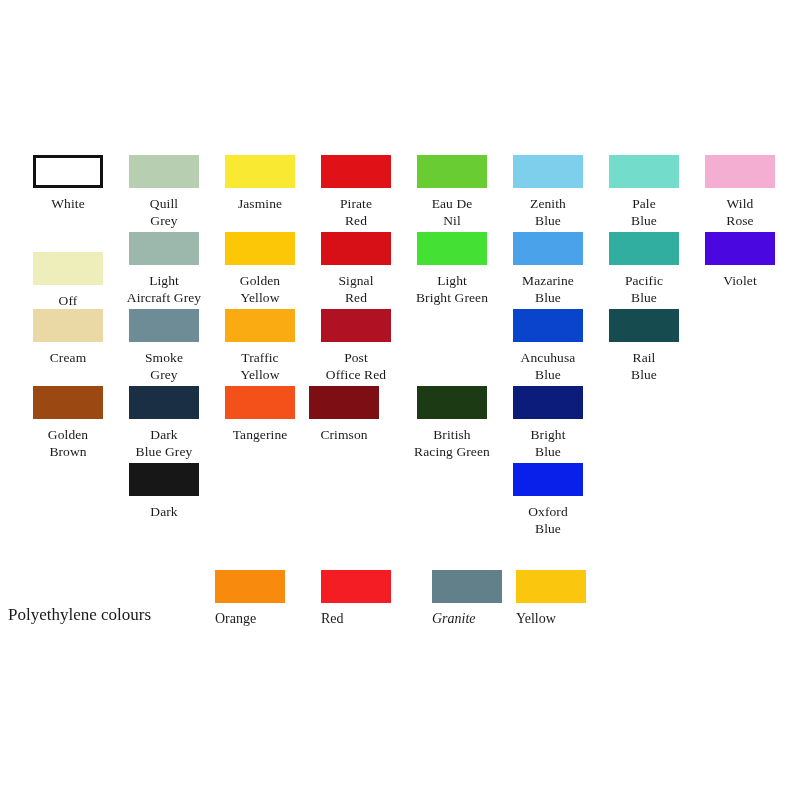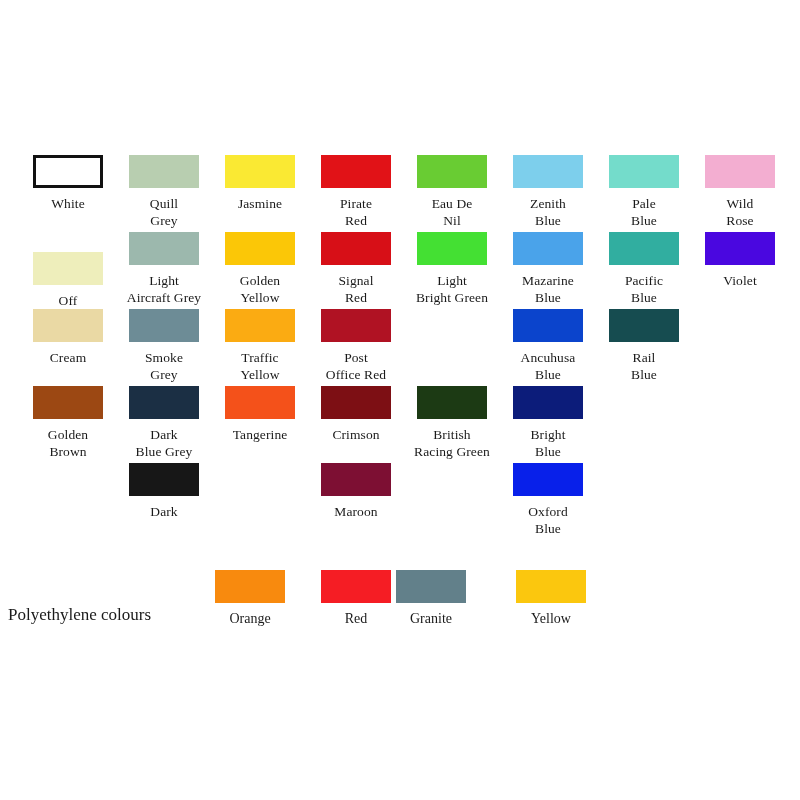--- a/index.html
+++ b/index.html
@@ -77,21 +77,21 @@
     position: absolute;
     top: 0;
     width: 70px;
   }
   .poly-chip {
     width: 70px;
     height: 33px;
   }
   .poly-label {
     margin-top: 7px;
-    text-align: center;
+    text-align: left;
     font-size: 14px;
     line-height: 17px;
     white-space: nowrap;
   }
 </style>
 </head>
 <body>
 
 <div id="chart-root">
 
@@ -216,63 +216,59 @@
         </div>
         <div class="cell" style="left: 96px;">
           <div class="chip" style="background: rgb(27, 47, 68);"></div>
           <div class="cell-label">Dark
 Blue Grey</div>
         </div>
         <div class="cell" style="left: 192px;">
           <div class="chip" style="background: rgb(244, 81, 26);"></div>
           <div class="cell-label">Tangerine</div>
         </div>
-        <div class="cell" style="left: 288px; font-family: Liberation Serif, serif;">
+        <div class="cell" style="left: 276px; font-family: Liberation Serif, serif;">
           <div class="chip" style="background: rgb(125, 15, 20);"></div>
           <div class="cell-label">Crimson</div>
         </div>
         <div class="cell" style="left: 384px;">
           <div class="chip" style="background: rgb(28, 58, 20);"></div>
           <div class="cell-label wide">British
 Racing Green</div>
         </div>
         <div class="cell" style="left: 480px;">
           <div class="chip" style="background: rgb(12, 28, 122);"></div>
           <div class="cell-label">Bright
 Blue</div>
         </div>
       </div>
       <div class="grid-row">
         <div class="cell" style="left: 96px;">
           <div class="chip" style="background: rgb(23, 23, 23);"></div>
           <div class="cell-label">Dark</div>
-        </div>
-        <div class="cell" style="left: 288px;">
-          <div class="chip" style="background: rgb(125, 15, 51);"></div>
-          <div class="cell-label">Maroon</div>
         </div>
         <div class="cell" style="left: 480px;">
           <div class="chip" style="background: rgb(8, 32, 234);"></div>
           <div class="cell-label">Oxford
 Blue</div>
         </div>
       </div>
     </div>
 
   <div class="poly-section">
     <div class="poly-title">Polyethylene colours</div>
   <div class="poly-cell" style="left: 215px;">
         <div class="poly-chip" style="background: rgb(248, 138, 14);"></div>
         <div class="poly-label">Orange</div>
       </div>
       <div class="poly-cell" style="left: 321px;">
         <div class="poly-chip" style="background: rgb(245, 29, 36);"></div>
         <div class="poly-label">Red</div>
       </div>
-      <div class="poly-cell" style="left: 396px;">
+      <div class="poly-cell" style="left: 432px; font-style: italic;">
         <div class="poly-chip" style="background: rgb(98, 128, 138);"></div>
         <div class="poly-label">Granite</div>
       </div>
       <div class="poly-cell" style="left: 516px;">
         <div class="poly-chip" style="background: rgb(251, 199, 14);"></div>
         <div class="poly-label">Yellow</div>
       </div>
     </div>
 
 </div>

